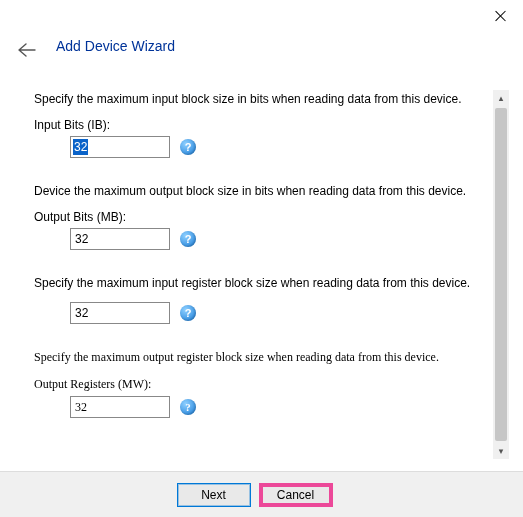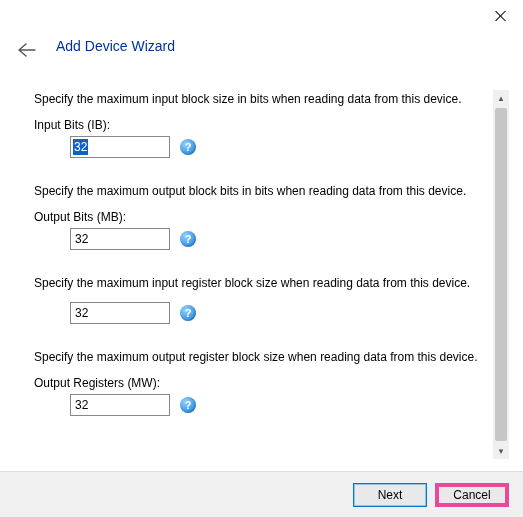--- a/index.html
+++ b/index.html
@@ -126,21 +126,21 @@
   }
 
   .footer {
     position:absolute;
     left:0; right:0; bottom:0;
     height:46px;
     background:#f0f0f0;
     border-top:1px solid #ddd;
     display:flex;
     align-items:center;
-    justify-content:flex-end;
+    justify-content:center;
     padding-right:14px;
     gap:8px;
   }
   .btn {
     min-width:74px; height:24px;
     background:#e9e9e9;
     border:4px solid #ec4899;
     font-family:inherit; font-size:12px;
     cursor:pointer;
     padding:0 12px;
@@ -176,37 +176,37 @@
         <div class="input-row">
           <div class="sel-wrap">
             <input class="text-input selected" value="32" style="">
             <span class="sel-highlight">32</span>
           </div>
           <div class="help-icon">?</div>
         </div>
       </div>
 
       <div class="group">
-        <p class="desc">Specify the maximum output block bits in bits when reading data from this device.</p>
+        <p class="desc">Device the maximum output block size in bits when reading data from this device.</p>
         <p class="label">Output Bits (MB):</p>
         <div class="input-row">
           <input class="text-input" value="32" style="">
           <div class="help-icon">?</div>
         </div>
       </div>
 
       <div class="group">
         <p class="desc">Specify the maximum input register block size when reading data from this device.</p>
         <div class="input-row">
           <input class="text-input" value="32" style="">
           <div class="help-icon">?</div>
         </div>
       </div>
 
-      <div class="group" style="margin-bottom:0;">
+      <div class="group" style="margin-bottom:0;font-family:Liberation Serif, serif;">
         <p class="desc">Specify the maximum output register block size when reading data from this device.</p>
         <p class="label">Output Registers (MW):</p>
         <div class="input-row">
           <input class="text-input" value="32" style="">
           <div class="help-icon">?</div>
         </div>
       </div>
 
     </div>
 

